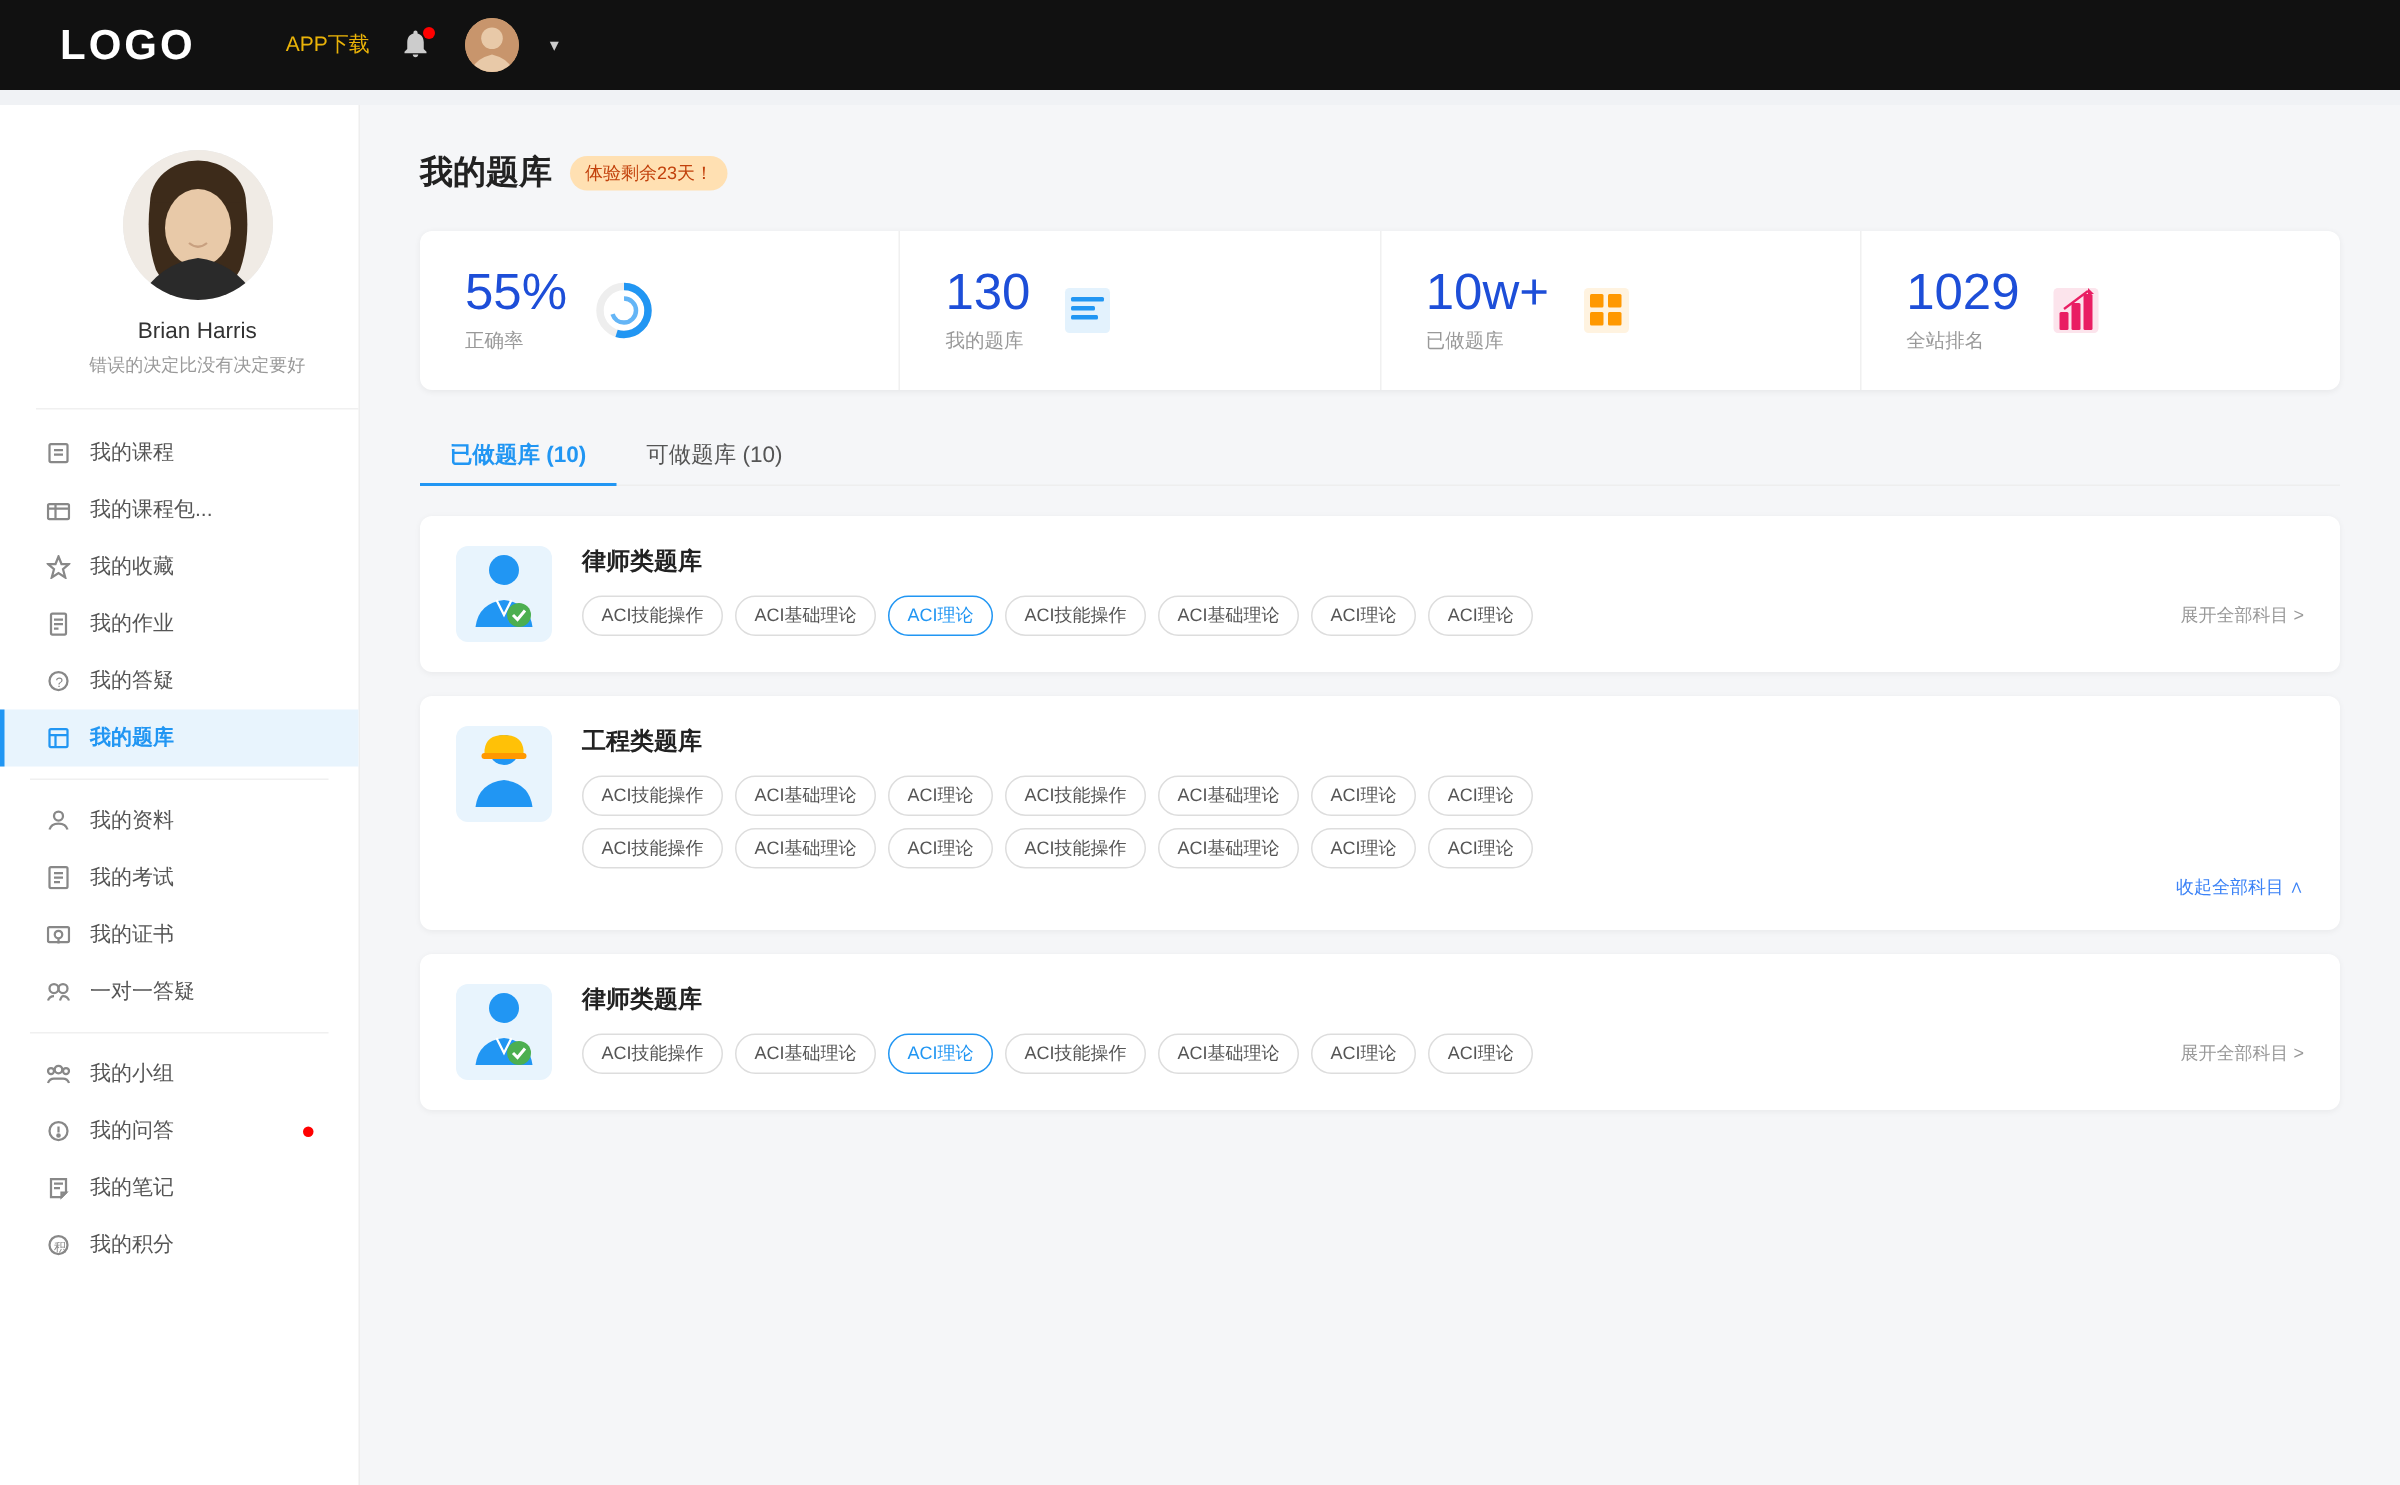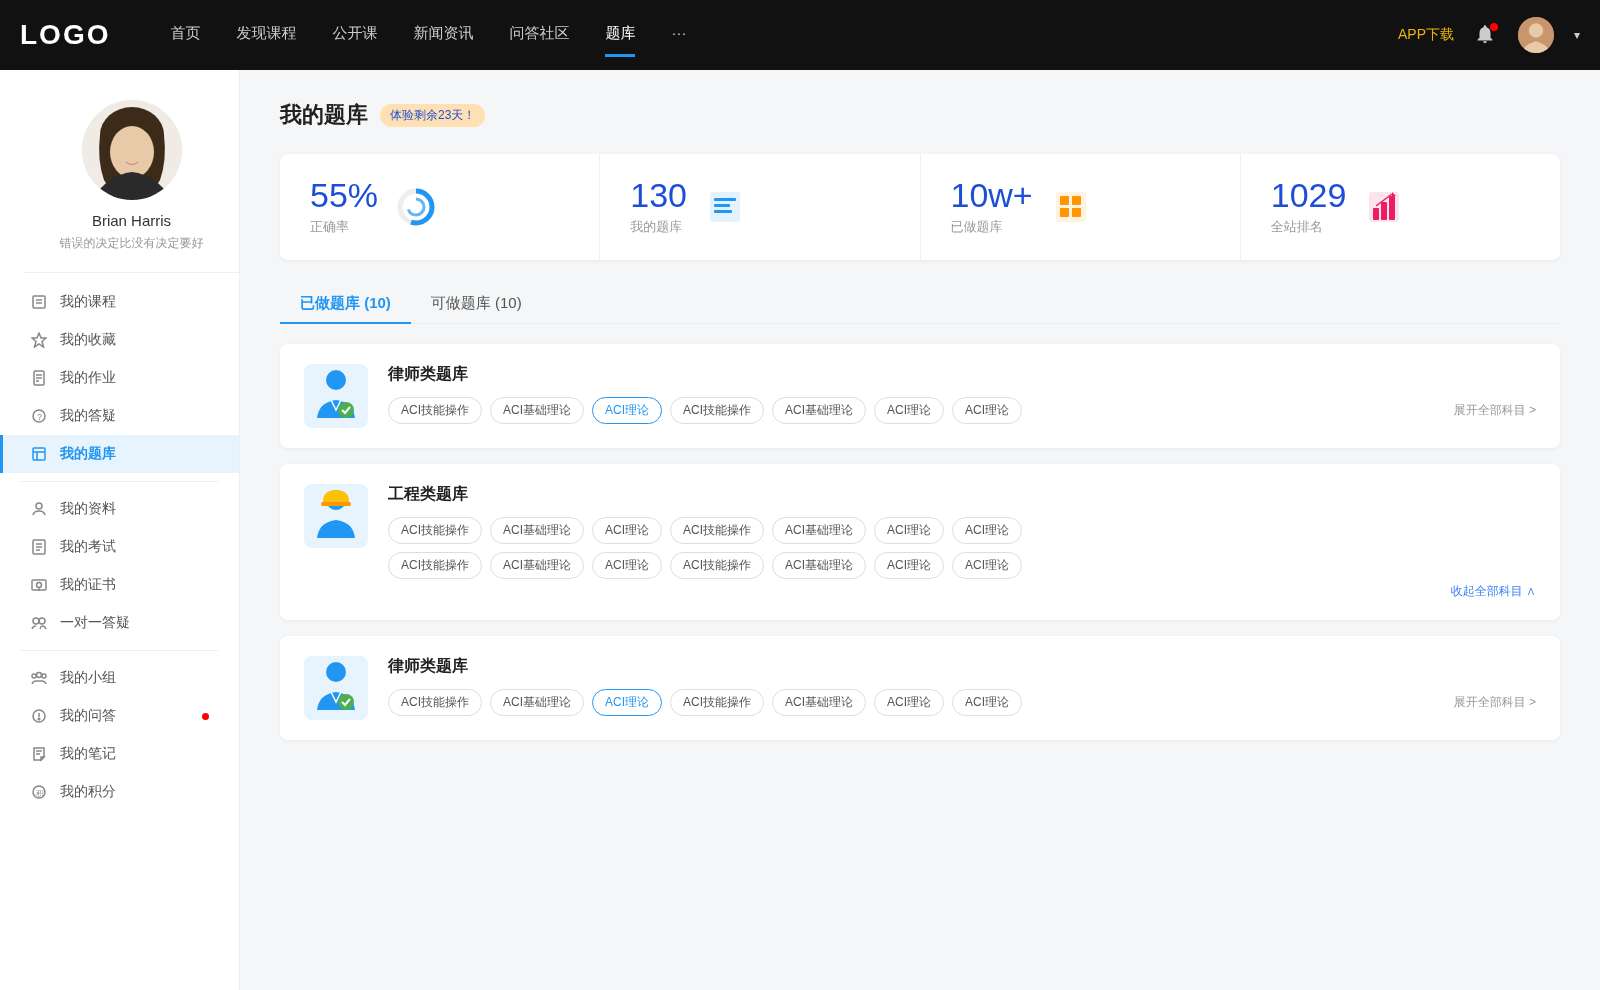--- a/index.html
+++ b/index.html
@@ -1,24 +1,24 @@
 <!DOCTYPE html>
 <html><head>
   <meta charset="utf-8">
   <style>
     * { box-sizing: border-box; margin: 0; padding: 0; }
     body { font-family: 'PingFang SC', 'Microsoft YaHei', sans-serif; background: #f0f2f5; min-height: 990px; }
 
     
     .navbar {
       background: #111;
-      height: 70px;
+      height: 60px;
       display: flex;
       align-items: center;
-      padding: 0 20px;
+      padding: 0 40px;
       position: fixed;
       top: 0; left: 0; right: 0;
       z-index: 100;
     }
     .navbar-logo {
       color: #fff;
       font-size: 28px;
       font-weight: bold;
       letter-spacing: 2px;
       margin-right: 60px;
@@ -177,21 +177,21 @@
       gap: 12px;
       margin-bottom: 24px;
     }
     .page-title {
       font-size: 22px;
       font-weight: 600;
       color: #222;
     }
     .trial-badge {
       background: #ffe0b2;
-      color: #1d4ed8;
+      color: #c2410c;
       font-size: 12px;
       padding: 3px 10px;
       border-radius: 20px;
     }
 
     
     .stats-row {
       display: flex;
       background: #fff;
       border-radius: 8px;
@@ -319,29 +319,20 @@
       display: flex;
       justify-content: flex-end;
       margin-top: 4px;
     }
   </style>
 </head>
 <body>
 
 <nav class="navbar">
   <div class="navbar-logo">LOGO</div>
-  <div class="navbar-links">
-    <span class="navbar-link">首页</span>
-    <span class="navbar-link">发现课程</span>
-    <span class="navbar-link">公开课</span>
-    <span class="navbar-link">新闻资讯</span>
-    <span class="navbar-link">问答社区</span>
-    <span class="navbar-link active">题库</span>
-    <span class="navbar-link">···</span>
-  </div>
   <div class="navbar-right">
     <span class="app-download">APP下载</span>
     <div class="bell-icon">
       <svg viewBox="0 0 24 24" width="22" height="22">
           <path d="M12 22c1.1 0 2-.9 2-2h-4c0 1.1.9 2 2 2zm6-6v-5c0-3.07-1.63-5.64-4.5-6.32V4c0-.83-.67-1.5-1.5-1.5s-1.5.67-1.5 1.5v.68C7.64 5.36 6 7.92 6 11v5l-2 2v1h16v-1l-2-2z" fill="#ccc"></path>
         </svg>
       <div class="bell-dot"></div>
     </div>
     <div class="avatar-nav">
       <div class="avatar-nav-inner">
@@ -383,20 +374,30 @@
 
       <div class="menu-item">
         <span class="menu-icon">
           <svg viewBox="0 0 16 16" fill="none" stroke="#888" stroke-width="1.5">
               <rect x="2" y="2" width="12" height="12" rx="1"></rect>
               <line x1="5" y1="6" x2="11" y2="6"></line>
               <line x1="5" y1="9" x2="11" y2="9"></line>
             </svg>
         </span>
         <span>我的课程</span>
+      </div>
+      <div class="menu-item">
+        <span class="menu-icon">
+          <svg viewBox="0 0 16 16" fill="none" stroke="#888" stroke-width="1.5">
+              <rect x="1" y="4" width="14" height="10" rx="1"></rect>
+              <line x1="1" y1="7" x2="15" y2="7"></line>
+              <line x1="6" y1="4" x2="6" y2="14"></line>
+            </svg>
+        </span>
+        <span>我的课程包...</span>
       </div>
       <div class="menu-item">
         <span class="menu-icon">
           <svg viewBox="0 0 16 16" fill="none" stroke="#888" stroke-width="1.5">
               <polygon points="8,1 10,6 15,6 11,9.5 12.5,15 8,12 3.5,15 5,9.5 1,6 6,6"></polygon>
             </svg>
         </span>
         <span>我的收藏</span>
       </div>
       <div class="menu-item">

